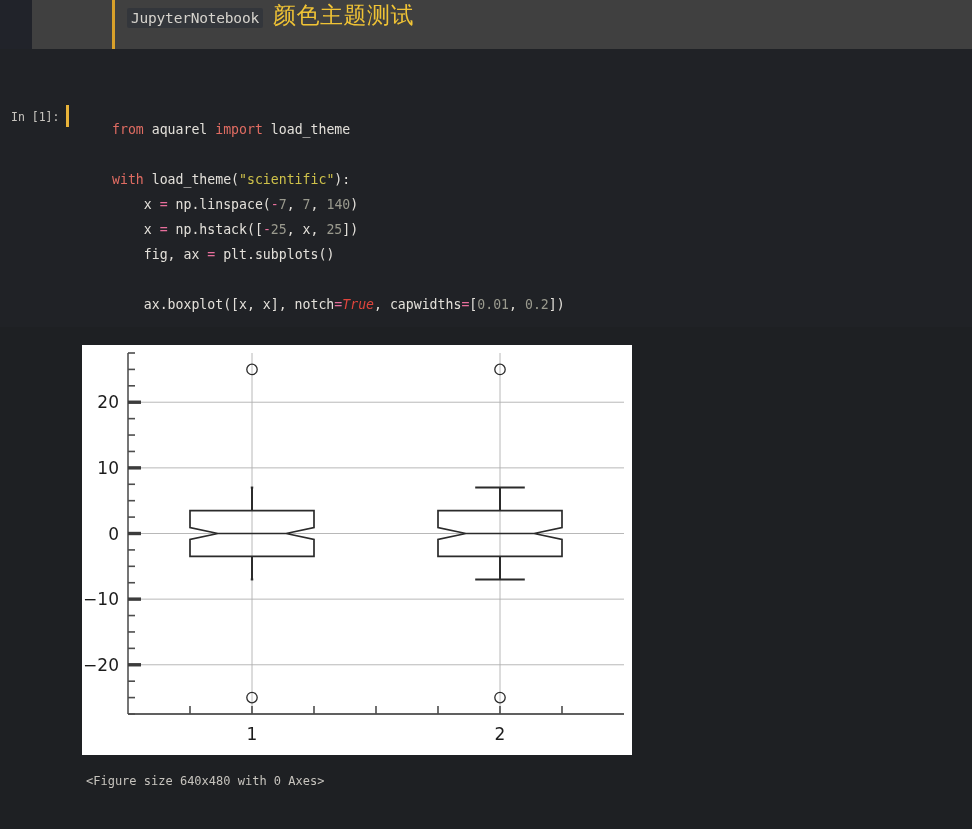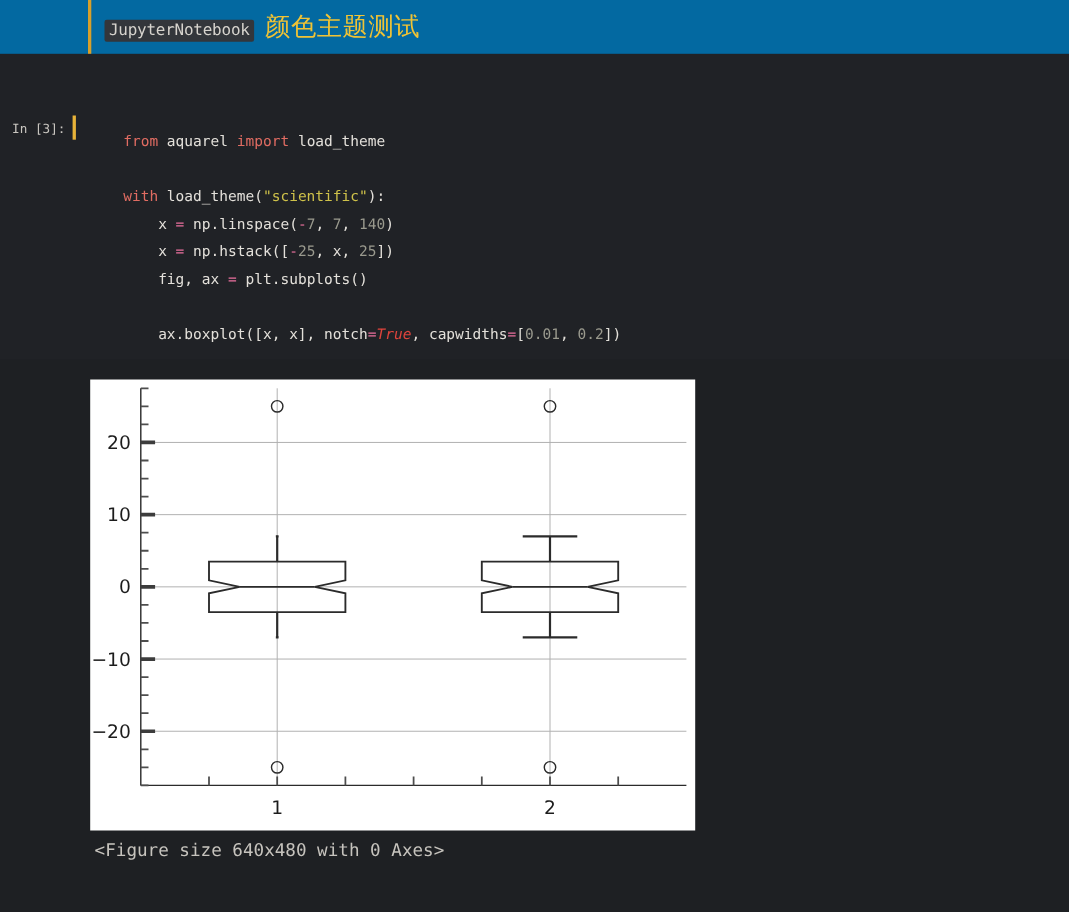--- a/index.html
+++ b/index.html
@@ -11,24 +11,25 @@
   body {
     width: 972px; height: 829px;
     font-family: "DejaVu Sans Mono", "Liberation Mono", monospace;
     overflow: hidden;
     position: relative;
   }
 
   
   .header {
     height: 49px;
-    background: #0369a1;
+    background: #404040;
     display: flex;
-    align-items: center;
-    position: relative;
+    align-items: flex-start;
+    position: relative;
+    margin-left: 32px;
   }
   .header-accent {
     position: absolute;
     left: 80px; top: 0;
     width: 3px; height: 49px;
     background: #d8a02a;
   }
   .header-inner {
     margin-left: 95px;
     display: flex;
@@ -97,40 +98,40 @@
   }
   .figure {
     position: absolute;
     left: 82px; top: 18px;
     width: 550px; height: 410px;
     background: #ffffff;
   }
   .figure svg { display: block; }
   .text-output {
     position: absolute;
-    left: 86px; top: 436px;
-    font-family: "DejaVu Sans Mono", "Liberation Mono", monospace;
-    font-size: 16px;
+    left: 86px; top: 447px;
+    font-family: "DejaVu Sans Mono", "Liberation Mono", monospace;
+    font-size: 12px;
     color: #c6c3bd;
     white-space: pre;
   }
 </style>
 </head>
 <body>
 
 <div class="header">
   <div class="header-accent"></div>
   <div class="header-inner">
     <span class="header-code">JupyterNotebook</span>
     <span class="header-title">颜色主题测试</span>
   </div>
 </div>
 
 <div class="code-cell">
-  <div class="prompt">In [3]:</div>
+  <div class="prompt">In [1]:</div>
   <div class="cell-accent"></div>
   <div class="code-body" id="code-body"><div class="code-line"><span class="kw">from </span><span class="pl">aquarel </span><span class="kw">import </span><span class="pl">load_theme</span></div><div class="code-line">&nbsp;</div><div class="code-line"><span class="kw">with </span><span class="pl">load_theme(</span><span class="str">"scientific"</span><span class="pl">):</span></div><div class="code-line"><span class="pl">    x </span><span class="op">=</span><span class="pl"> np.linspace(</span><span class="op">-</span><span class="num">7</span><span class="pl">, </span><span class="num">7</span><span class="pl">, </span><span class="num">140</span><span class="pl">)</span></div><div class="code-line"><span class="pl">    x </span><span class="op">=</span><span class="pl"> np.hstack([</span><span class="op">-</span><span class="num">25</span><span class="pl">, x, </span><span class="num">25</span><span class="pl">])</span></div><div class="code-line"><span class="pl">    fig, ax </span><span class="op">=</span><span class="pl"> plt.subplots()</span></div><div class="code-line">&nbsp;</div><div class="code-line"><span class="pl">    ax.boxplot([x, x], notch</span><span class="op">=</span><span class="bool">True</span><span class="pl">, capwidths</span><span class="op">=</span><span class="pl">[</span><span class="num">0.01</span><span class="pl">, </span><span class="num">0.2</span><span class="pl">])</span></div><div class="code-line">&nbsp;</div><div class="code-line"><span class="pl">    plt.show()</span></div></div>
 </div>
 
 <div class="output-area">
 
   <div class="figure">
     <svg id="boxplot-svg" width="550" height="410" viewBox="0 0 550 410">
         <line x1="46" y1="319.77272727272725" x2="542" y2="319.77272727272725" stroke="#b0b0b0" stroke-width="0.9"></line>
         <line x1="46" y1="254.13636363636363" x2="542" y2="254.13636363636363" stroke="#b0b0b0" stroke-width="0.9"></line>

